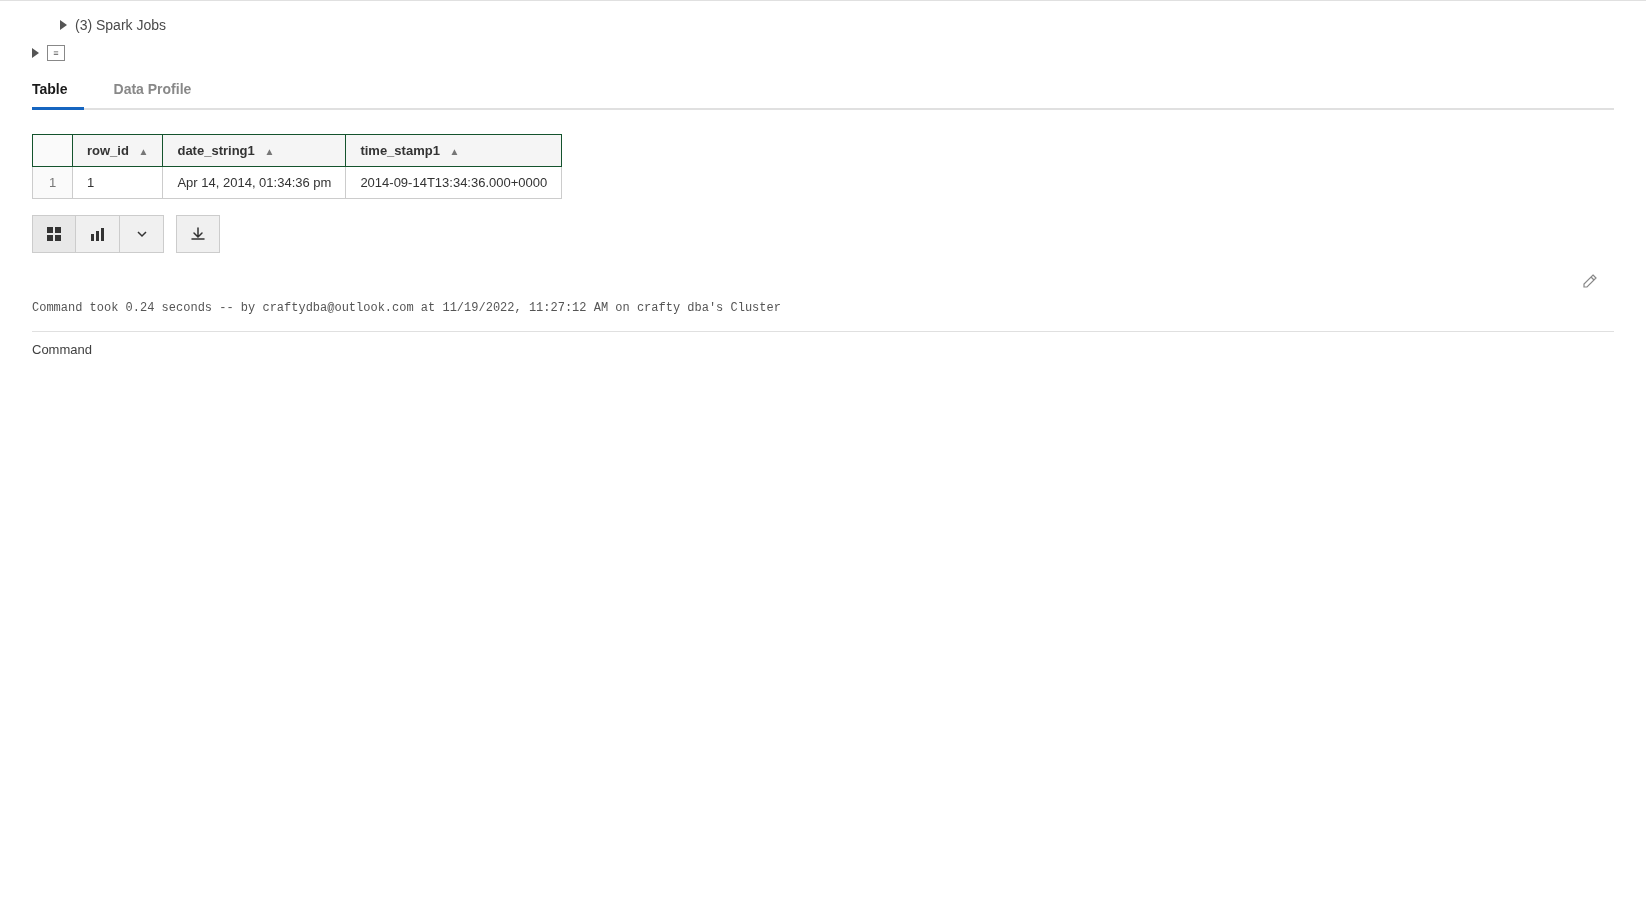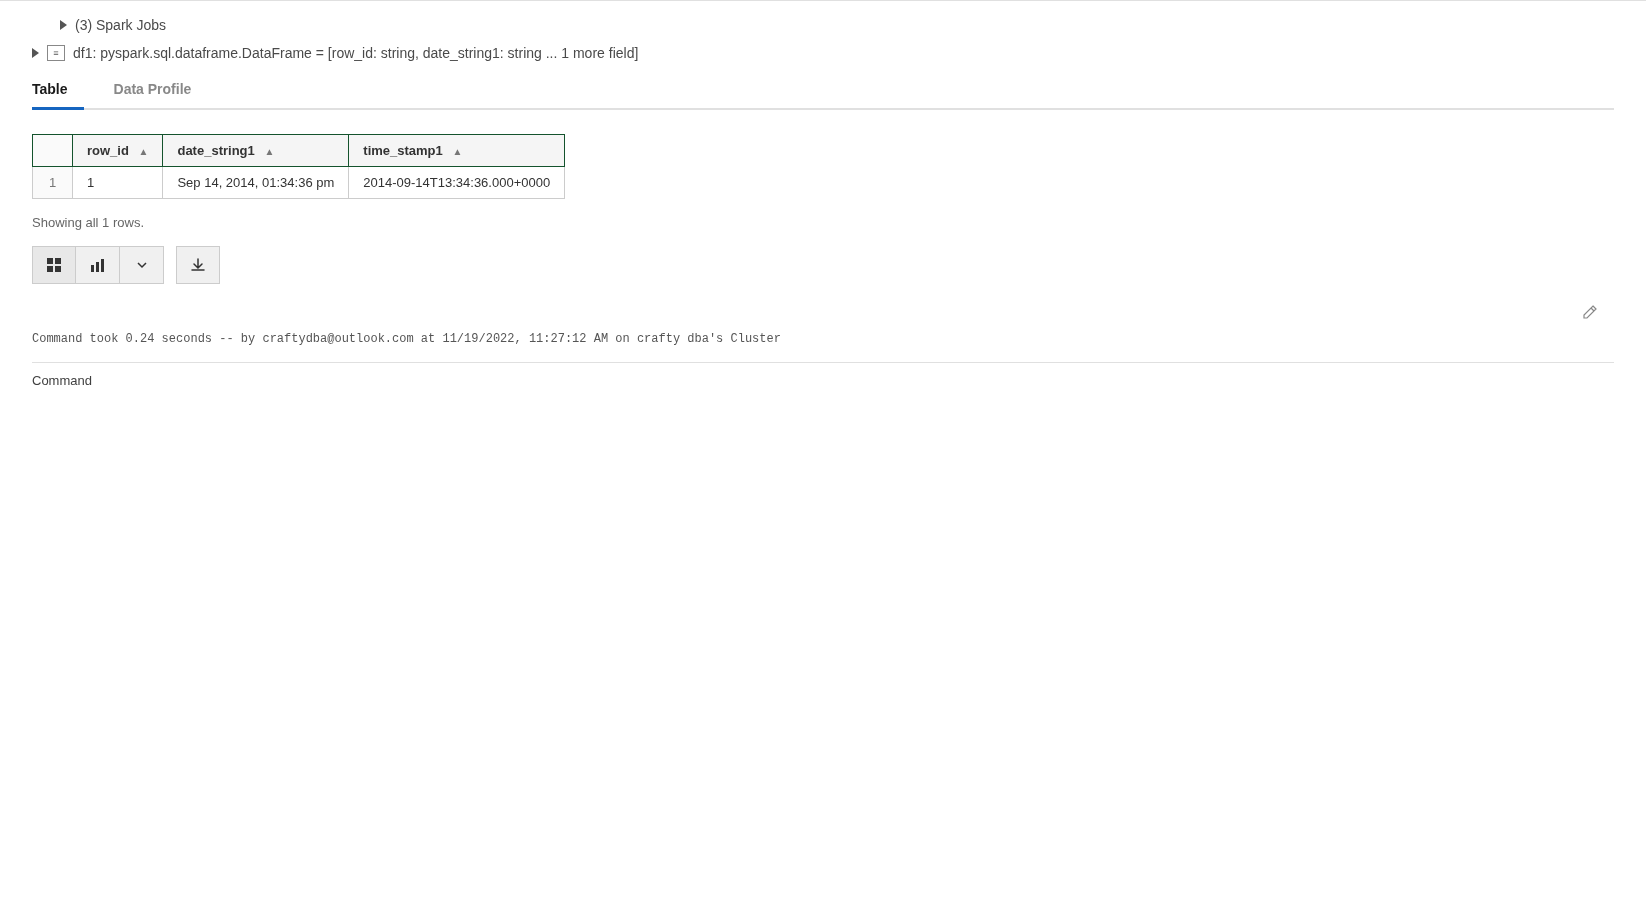--- a/index.html
+++ b/index.html
@@ -203,21 +203,20 @@
   <div class="spark-jobs-section">
     <div class="collapsible-row">
       <span class="triangle-right"></span>
       <span>(3) Spark Jobs</span>
     </div>
   </div>
 
   <div class="df-row">
     <span class="triangle-right"></span>
     <span class="df-icon">≡</span>
-    <span>df1: pyspark.sql.dataframe.DataFrame = [row_id: string, date_string1: string ... 1 more field]</span>
   </div>
 
 
   <div class="tabs-bar">
     <div class="tab active">
       <span>Table</span>
     </div>
     <div class="tab">
       <span>Data Profile</span>
     </div>
@@ -239,28 +238,27 @@
           <th>
             <span>time_stamp1</span>
             <span class="sort-icon">▲</span>
           </th>
         </tr>
       </thead>
       <tbody>
         <tr>
           <td class="row-num">1</td>
           <td>1</td>
-          <td>Sep 14, 2014, 01:34:36 pm</td>
+          <td>Apr 14, 2014, 01:34:36 pm</td>
           <td>2014-09-14T13:34:36.000+0000</td>
         </tr>
       </tbody>
     </table>
   </div>
 
-  <div class="showing-rows">Showing all 1 rows.</div>
 
   <div class="action-buttons">
     <div class="action-btn-group">
       <button class="action-btn active" title="Grid view">
         <svg width="16" height="16" viewBox="0 0 16 16" fill="none" xmlns="http://www.w3.org/2000/svg">
           <rect x="1" y="1" width="6" height="6" fill="#333"></rect>
           <rect x="9" y="1" width="6" height="6" fill="#333"></rect>
           <rect x="1" y="9" width="6" height="6" fill="#333"></rect>
           <rect x="9" y="9" width="6" height="6" fill="#333"></rect>
         </svg>

